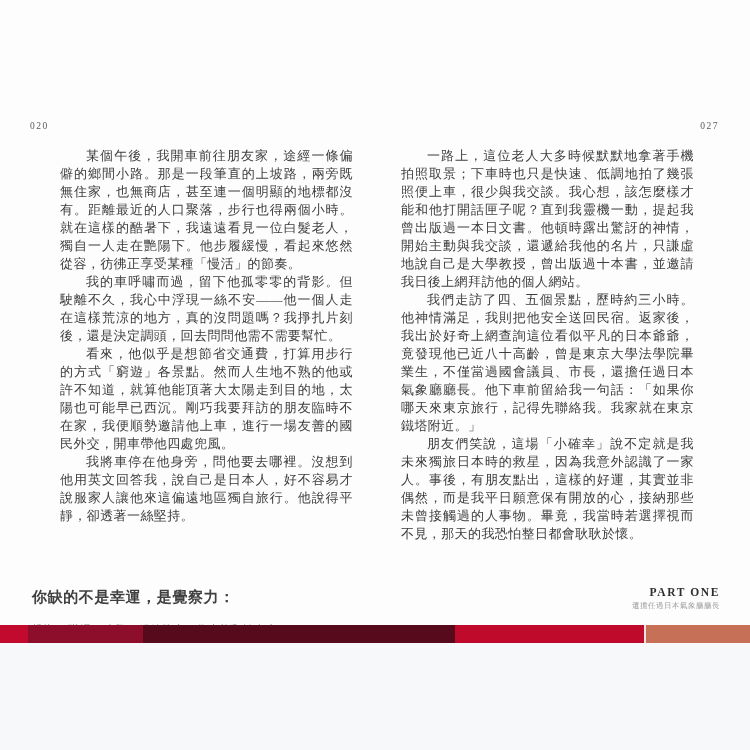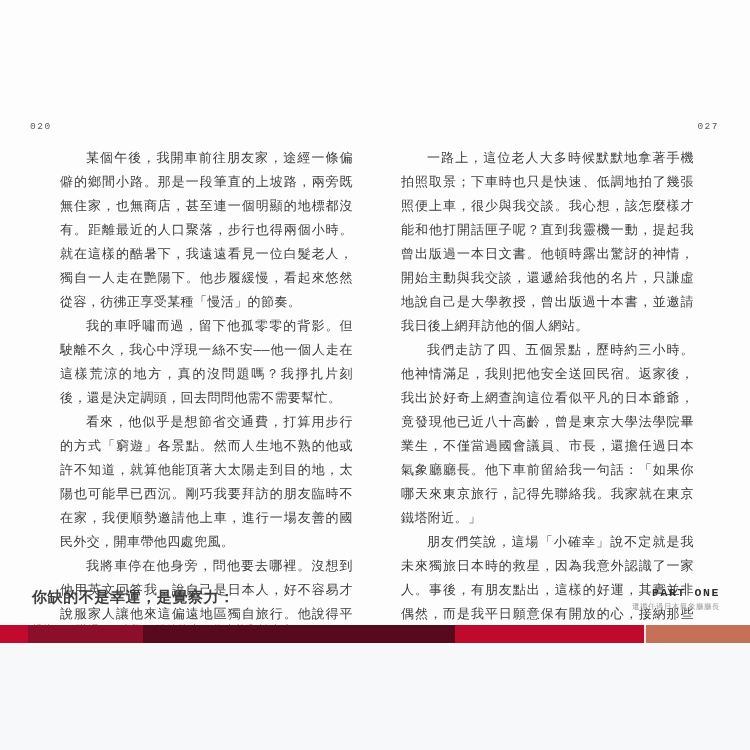--- a/index.html
+++ b/index.html
@@ -8,38 +8,37 @@
     width: 750px;
     height: 750px;
     background: #fdfdfd;
     font-family: "Liberation Serif", "DejaVu Serif", serif;
     overflow: hidden;
   }
   .spread {
     position: relative;
     width: 750px;
     height: 634px;
-    font-family: Liberation Mono, monospace;
   }
   .page-number {
     position: absolute;
     top: 121px;
     font-size: 9.5px;
     letter-spacing: 1.5px;
     color: #5a5a5a;
   }
   .page-number.left  { left: 30px; }
   .page-number.right { right: 31px; }
 
   .text-column {
     position: absolute;
     top: 147px;
     width: 293px;
     font-size: 13px;
-    line-height: 24px;
+    line-height: 18px;
     letter-spacing: 0.4px;
     color: #3c3c3c;
     text-align: justify;
   }
   .text-column.left  { left: 60px; }
   .text-column.right { left: 401px; }
   .text-column p {
     margin: 0;
     text-indent: 2em;
   }

